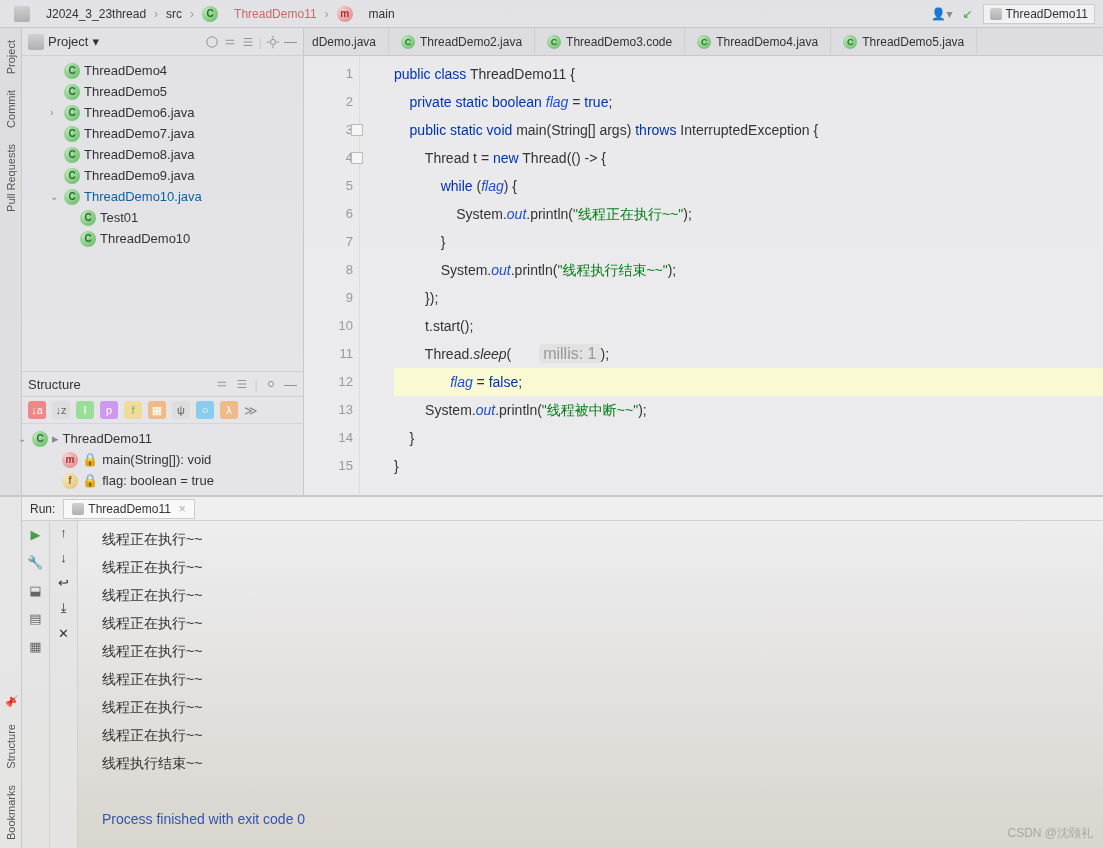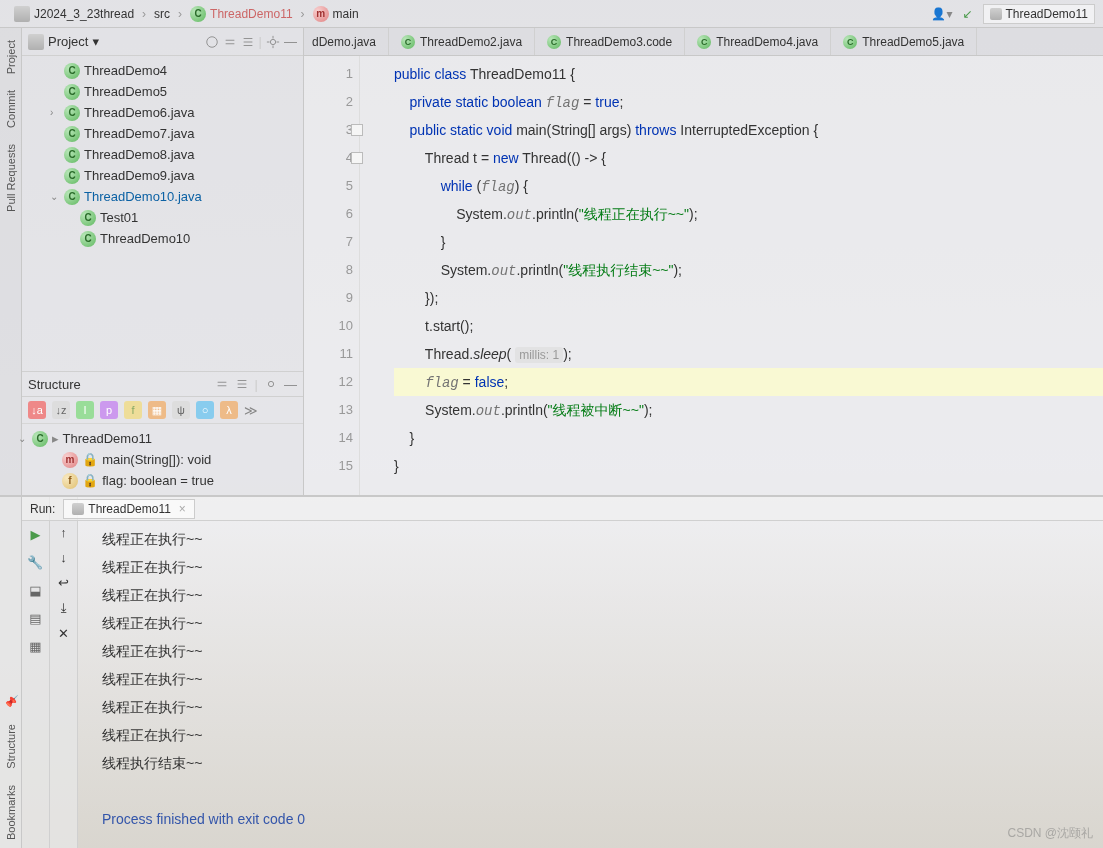--- a/index.html
+++ b/index.html
@@ -1,21 +1,21 @@
 <!DOCTYPE html>
 <html><head>
 <meta charset="utf-8">
 <style>
 * { margin: 0; padding: 0; box-sizing: border-box; font-family: "Segoe UI", Arial, sans-serif; }
 body { width: 1103px; height: 848px; overflow: hidden; background: #e8e8e8; position: relative; font-size: 13px; color: #333; }
 .bg { position: absolute; inset: 0; background: linear-gradient(180deg, rgba(200,200,210,0.8) 0%, rgba(210,210,220,0.85) 55%, rgba(200,198,190,0.92) 100%); z-index: 0; }
 .ide { position: relative; z-index: 1; display: flex; flex-direction: column; height: 100%; }
 
 .topbar { height: 28px; display: flex; align-items: center; border-bottom: 1px solid #c8c8c8; padding: 0 8px; background: rgba(240,240,240,0.6); font-size: 12px; }
-.crumb { padding: 2px 6px; display: inline-flex; align-items: center; gap: 4px; }
+.crumb { padding: 2px 6px; display: inline-flex; align-items: center; gap: 16px; }
 .crumb-sep::after { content: "›"; color: #999; padding: 0 2px; }
 .top-icons { margin-left: auto; display: flex; gap: 10px; align-items: center; }
 .top-icons .itab { background: rgba(255,255,255,0.5); border: 1px solid #ccc; padding: 2px 6px; display: flex; align-items: center; gap: 4px; font-size: 12px; }
 
 .mainrow { display: flex; flex: 1; min-height: 0; border-bottom: 1px solid #c8c8c8; }
 
 .lefttabs { width: 22px; background: rgba(230,230,230,0.6); border-right: 1px solid #c8c8c8; display: flex; flex-direction: column; align-items: center; padding-top: 4px; font-size: 11px; }
 .lefttabs .vt { writing-mode: vertical-rl; transform: rotate(180deg); margin: 8px 0; color: #555; cursor: pointer; }
 
 .leftpanel { width: 282px; display: flex; flex-direction: column; border-right: 1px solid #c8c8c8; background: rgba(242,242,242,0.55); }
@@ -44,25 +44,25 @@
 .tabs { height: 28px; display: flex; align-items: stretch; border-bottom: 1px solid #c8c8c8; background: rgba(235,235,235,0.5); font-size: 12px; overflow: hidden; }
 .tab { padding: 0 12px; display: flex; align-items: center; gap: 5px; border-right: 1px solid #d0d0d0; cursor: pointer; white-space: nowrap; }
 .tab.first { padding-left: 8px; }
 .code-area { flex: 1; display: flex; overflow: hidden; background: rgba(248,248,248,0.65); }
 .gutter { width: 56px; text-align: right; padding: 4px 6px 4px 0; font-family: "Menlo","Consolas",monospace; font-size: 13px; color: #999; border-right: 1px solid #ddd; }
 .gutter .ln { height: 28px; line-height: 28px; position: relative; }
 .gutter .run::before { content: "▶"; color: #4b9b4b; position: absolute; left: -14px; font-size: 11px; }
 .gutter .fold::after { content: ""; position: absolute; right: -10px; top: 8px; width: 10px; height: 10px; border: 1px solid #bbb; background: #f5f5f5; }
 .code { flex: 1; padding: 4px 0 4px 34px; font-family: "Menlo","Consolas",monospace; font-size: 14px; line-height: 28px; white-space: pre; overflow: hidden; }
 .code .l { height: 28px; }
-.code .l.hl { background: rgba(255,255,200,0.7); }
+.code .l.hl { background: rgba(255,255,200,0.7); padding-left: 25px; }
 .kw { color: #0033b3; font-weight: 500; }
 .str { color: #067d17; }
-.fld { color: #737373; font-style: italic; font-family: Liberation Mono, monospace; }
-.hint { color: #999; background: rgba(220,220,220,0.6); padding: 1px 4px; border-radius: 3px; font-size: 12px; }
+.fld { color: #1d4ed8; font-style: italic; }
+.hint { color: #999; background: rgba(220,220,220,0.6); padding: 1px 4px; border-radius: 3px; font-size: 16px; margin-left: 24px; }
 .mtd { font-style: italic; }
 
 .runpanel { height: 352px; display: flex; background: rgba(238,238,238,0.7); border-top: 1px solid #c8c8c8; position: relative; }
 .run-header { position: absolute; top: 0; left: 22px; right: 0; height: 24px; display: flex; align-items: center; padding: 0 8px; border-bottom: 1px solid #d0d0d0; font-size: 12px; background: rgba(240,240,240,0.7); z-index: 2; }
 .run-header .rtab { background: rgba(255,255,255,0.6); border: 1px solid #ccc; padding: 2px 8px; margin-left: 8px; display: flex; align-items: center; gap: 4px; }
 .run-left { width: 22px; background: rgba(230,230,230,0.6); border-right: 1px solid #c8c8c8; }
 .run-tools { width: 28px; padding-top: 28px; display: flex; flex-direction: column; align-items: center; gap: 10px; border-right: 1px solid #d0d0d0; }
 .run-tools .rt { width: 18px; height: 18px; cursor: pointer; display: flex; align-items: center; justify-content: center; color: #666; }
 .run-tools2 { width: 28px; padding-top: 28px; display: flex; flex-direction: column; align-items: center; gap: 10px; border-right: 1px solid #d0d0d0; }
 .console { flex: 1; padding: 28px 0 0 24px; font-family: "Menlo","Consolas",monospace; font-size: 14px; line-height: 28px; overflow: hidden; background: linear-gradient(180deg, rgba(245,245,248,0.6) 0%, rgba(210,205,195,0.6) 100%); }

